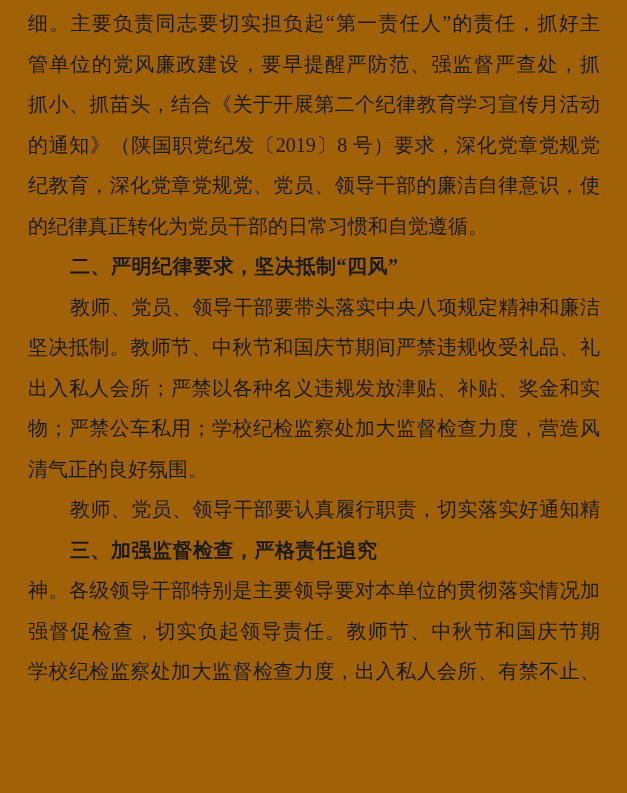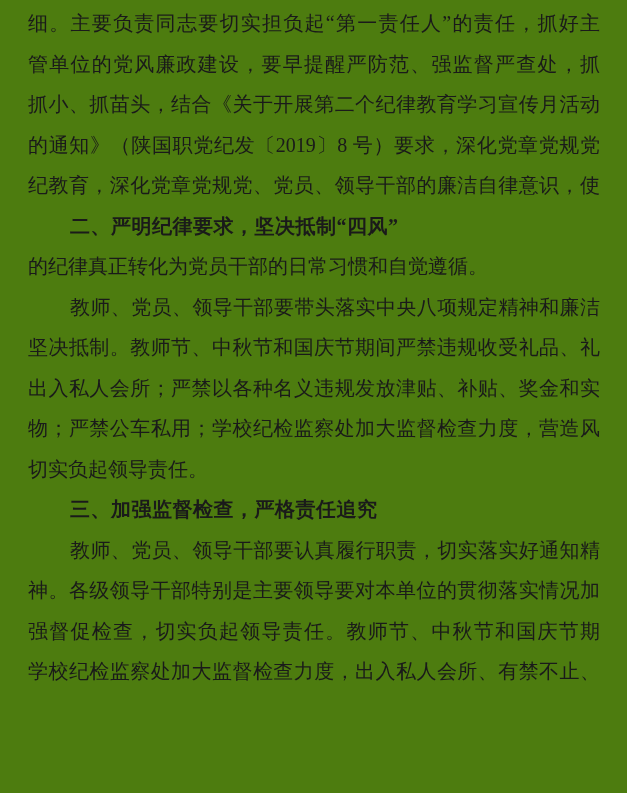--- a/index.html
+++ b/index.html
@@ -33,33 +33,33 @@
   }
   .line.indent { padding-left: 42px; }
   .line.heading {
     font-weight: 700;
     letter-spacing: 0.5px;
   }
 </style>
 </head>
 <body>
 
-<div class="page" id="page" style="background: #4d7c0f;">
+<div class="page" id="page" style="background: #a16207;">
   <div class="doc" id="doc" style="color: rgb(26, 26, 26);">
       <div class="line fill">细。主要负责同志要切实担负起“第一责任人”的责任，抓好主</div>
       <div class="line fill">管单位的党风廉政建设，要早提醒严防范、强监督严查处，抓早、</div>
       <div class="line fill">抓小、抓苗头，结合《关于开展第二个纪律教育学习宣传月活动</div>
       <div class="line fill">的通知》（陕国职党纪发〔2019〕8 号）要求，深化党章党规党</div>
       <div class="line fill">纪教育，深化党章党规党、党员、领导干部的廉洁自律意识，使铁</div>
+      <div class="line">的纪律真正转化为党员干部的日常习惯和自觉遵循。</div>
       <div class="line heading indent">二、严明纪律要求，坚决抵制“四风”</div>
-      <div class="line">的纪律真正转化为党员干部的日常习惯和自觉遵循。</div>
       <div class="line indent fill">教师、党员、领导干部要带头落实中央八项规定精神和廉洁</div>
       <div class="line fill">坚决抵制。教师节、中秋节和国庆节期间严禁违规收受礼品、礼</div>
       <div class="line fill">出入私人会所；严禁以各种名义违规发放津贴、补贴、奖金和实</div>
       <div class="line fill">物；严禁公车私用；学校纪检监察处加大监督检查力度，营造风</div>
-      <div class="line">切实负起领导责任。</div>
+      <div class="line">清气正的良好氛围。</div>
+      <div class="line indent fill">教师、党员、领导干部要认真履行职责，切实落实好通知精</div>
       <div class="line heading indent">三、加强监督检查，严格责任追究</div>
-      <div class="line indent fill">教师、党员、领导干部要认真履行职责，切实落实好通知精</div>
       <div class="line fill">神。各级领导干部特别是主要领导要对本单位的贯彻落实情况加</div>
       <div class="line fill">强督促检查，切实负起领导责任。教师节、中秋节和国庆节期间，</div>
       <div class="line fill">学校纪检监察处加大监督检查力度，出入私人会所、有禁不止、顶</div>
     </div>
 </div>
 
 </body></html>

